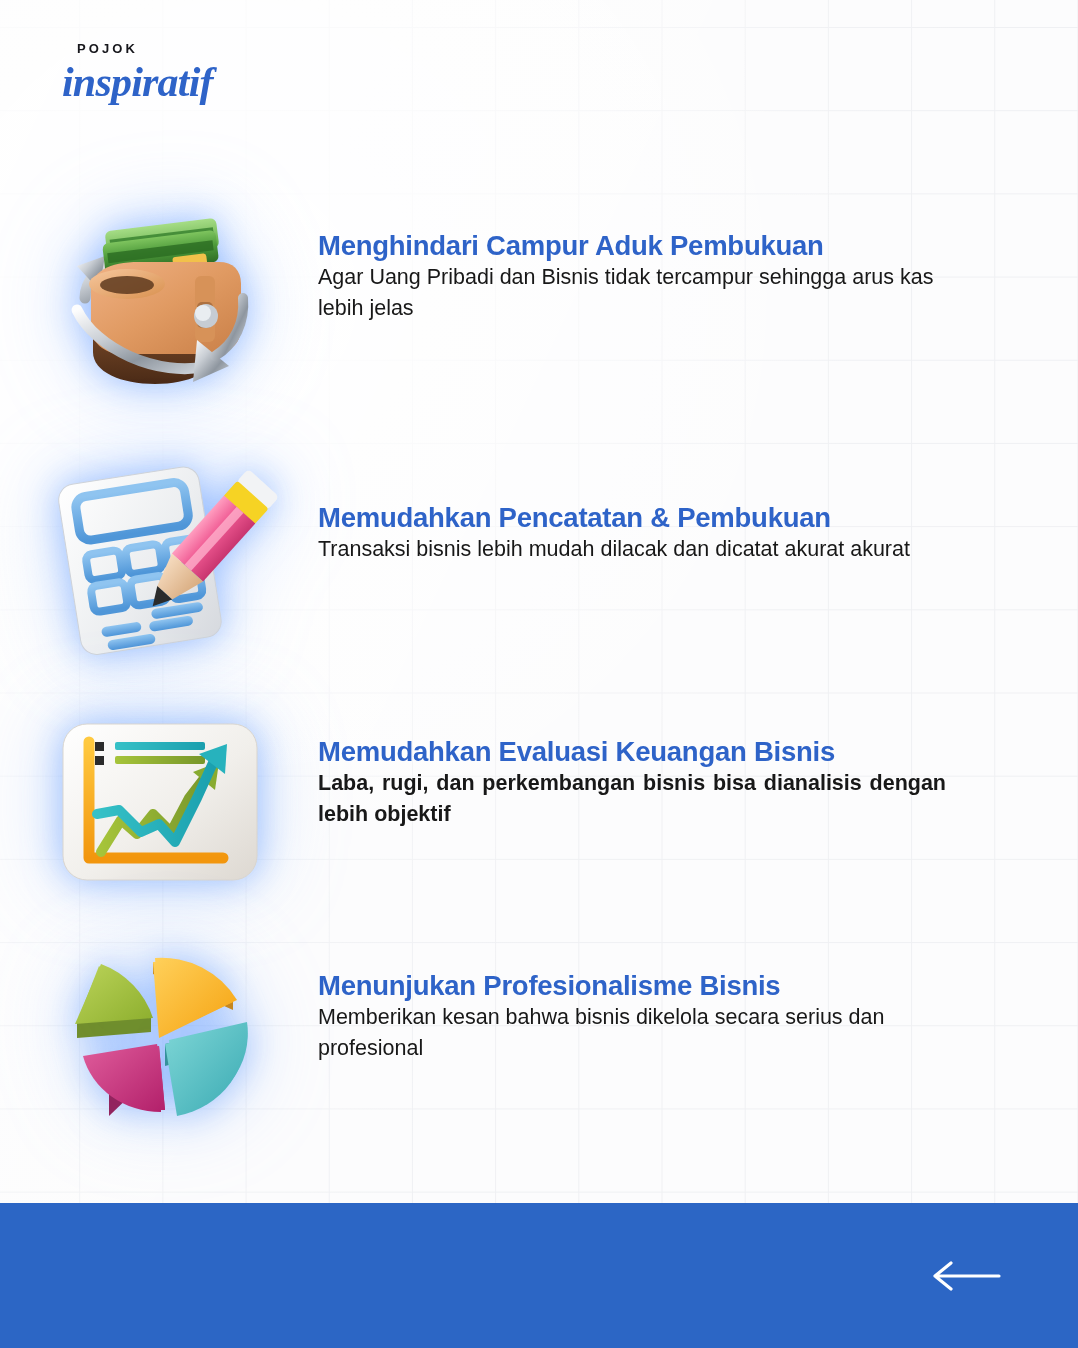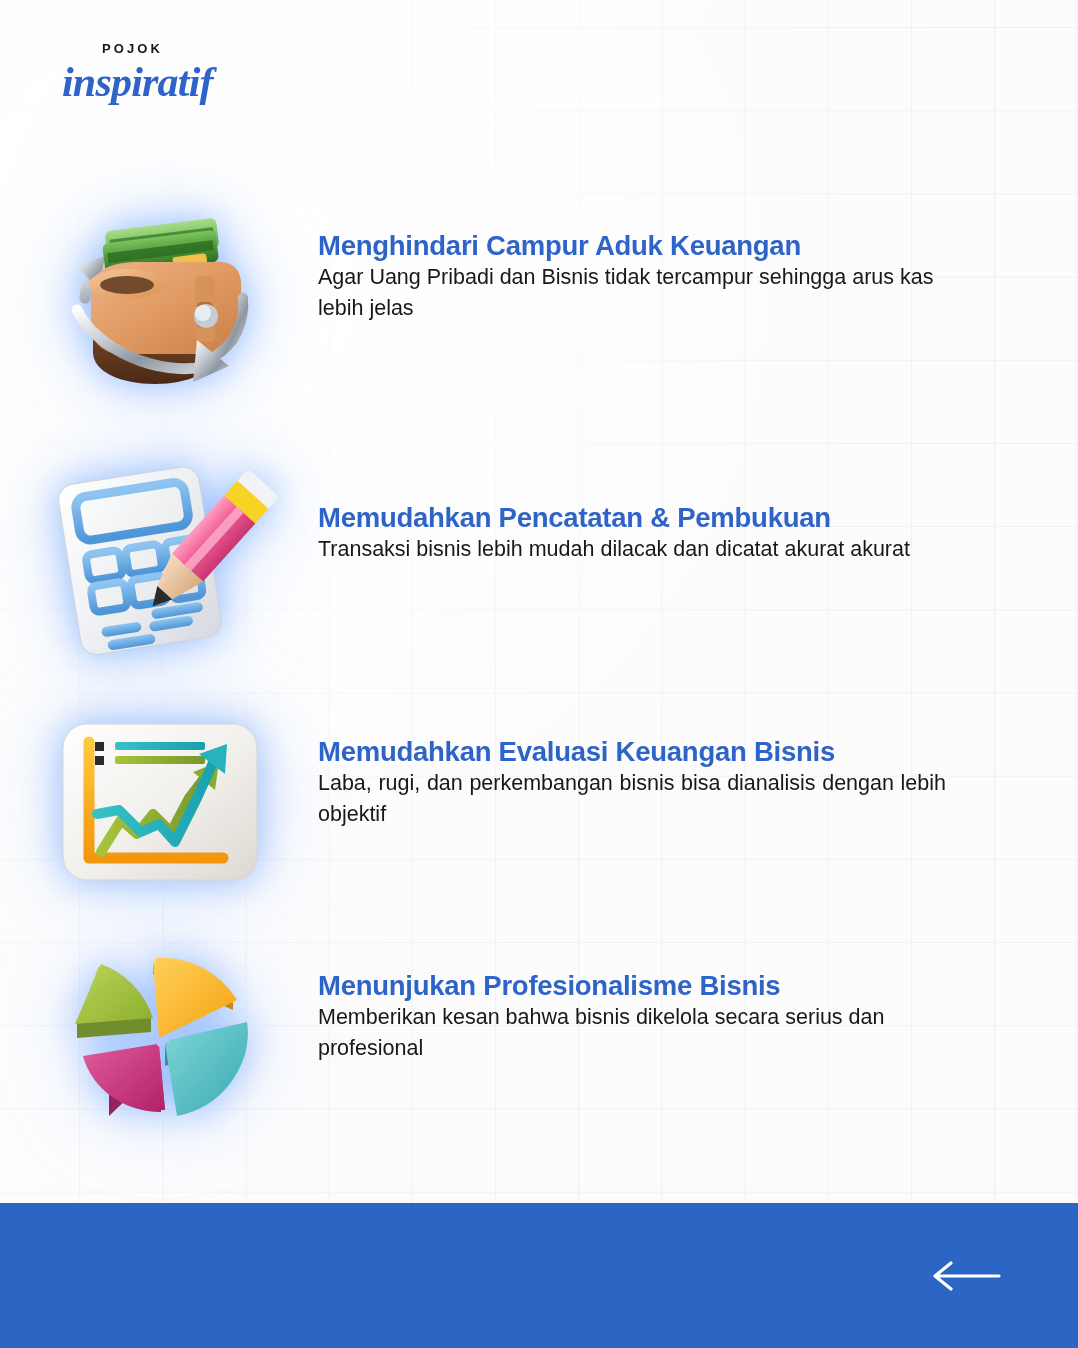--- a/index.html
+++ b/index.html
@@ -29,21 +29,21 @@
       radial-gradient(circle at 22% 22%, rgba(255,255,255,.92) 0%, rgba(255,255,255,0) 48%),
       linear-gradient(115deg, rgba(255,255,255,.55) 0%, rgba(255,255,255,0) 60%);
     pointer-events:none;
   }
 
   
   #logo{ position:absolute; left:62px; top:42px; width:260px; height:70px; }
   #logo .kicker{
     font-size:13px; font-weight:700; letter-spacing:3.1px;
     color:#17171c; font-family:"Liberation Sans",sans-serif;
-    margin-left:40px; line-height:1;
+    margin-left:15px; line-height:1;
   }
   #logo .word{
     font-size:42px; font-weight:700; font-style:italic;
     color:#2e63c8; line-height:1; letter-spacing:-0.8px;
     margin-top:6px;
     font-family:"Liberation Serif","DejaVu Serif",serif;
   }
 
   
   #benefit-list{ position:absolute; left:0; top:196px; width:1078px; }
@@ -71,21 +71,21 @@
     color:#2e63c8; font-weight:700;
     font-size:27.5px; line-height:1.18;
     letter-spacing:-0.25px;
     font-family:"Liberation Sans","DejaVu Sans",sans-serif;
   }
   .benefit-desc{
     color:#181818; font-size:21.5px; line-height:1.42;
     max-width:628px;
     font-family:"Liberation Sans","DejaVu Sans",sans-serif;
   }
-  .benefit-desc.justify{ text-align:justify; }
+  .benefit-desc.justify{ text-align:justify;font-weight:bold; }
 
   
   #row-0 .text-cell{ margin-top:34px; }
   #row-1 .text-cell{ margin-top:72px; }
   #row-2 .text-cell{ margin-top:72px; }
   #row-3 .text-cell{ margin-top:72px; }
 
   #row-0 .icon-cell{ align-items:flex-start; padding-top:10px; }
   #row-1 .icon-cell{ align-items:flex-start; padding-top:26px; }
   #row-2 .icon-cell{ align-items:flex-start; padding-top:38px; }
@@ -175,21 +175,21 @@
           <circle cx="159" cy="110" r="12" fill="#c6ccd3"></circle>
           <circle cx="156" cy="107" r="8" fill="#e9edf1"></circle>
 
           <path d="M30 104 C48 142 110 172 162 160" fill="none" stroke="url(#sArrow)" stroke-width="11" stroke-linecap="round"></path>
           <path d="M150 134 L182 160 L146 176 Z" fill="url(#sArrow)"></path>
           <path d="M196 92 C198 116 188 138 168 150" fill="none" stroke="url(#sArrow)" stroke-width="10" stroke-linecap="round"></path>
         </svg>
       </div>
     </div>
     <div class="text-cell">
-      <div class="benefit-title">Menghindari Campur Aduk Keuangan</div>
+      <div class="benefit-title">Menghindari Campur Aduk Pembukuan</div>
       <div class="benefit-desc">Agar Uang Pribadi dan Bisnis tidak tercampur sehingga arus kas lebih jelas</div>
     </div>
   </div>
 
   <div class="benefit-row" id="row-1">
     <div class="icon-cell">
       <div class="icon-stage">
         <svg width="225" height="200" viewBox="0 0 225 200">
           <defs>
             <linearGradient id="calcBody" x1="0" y1="0" x2="1" y2="1">

